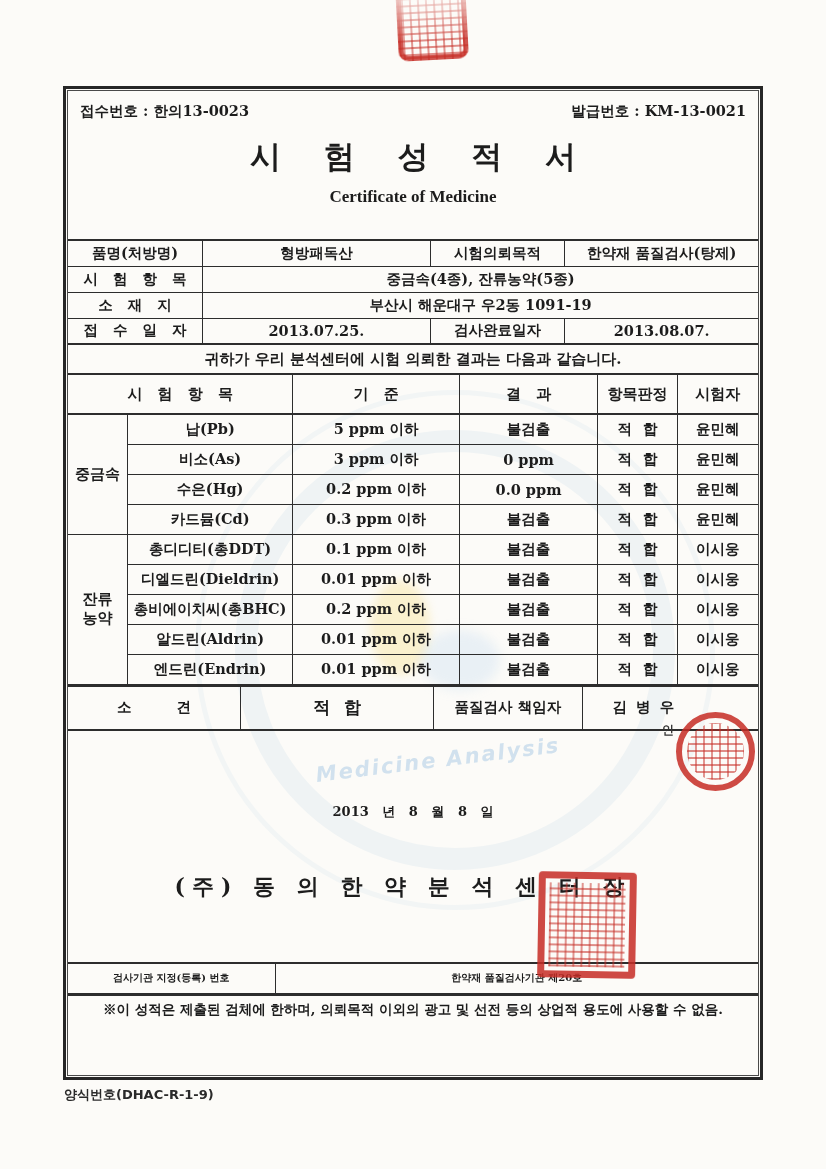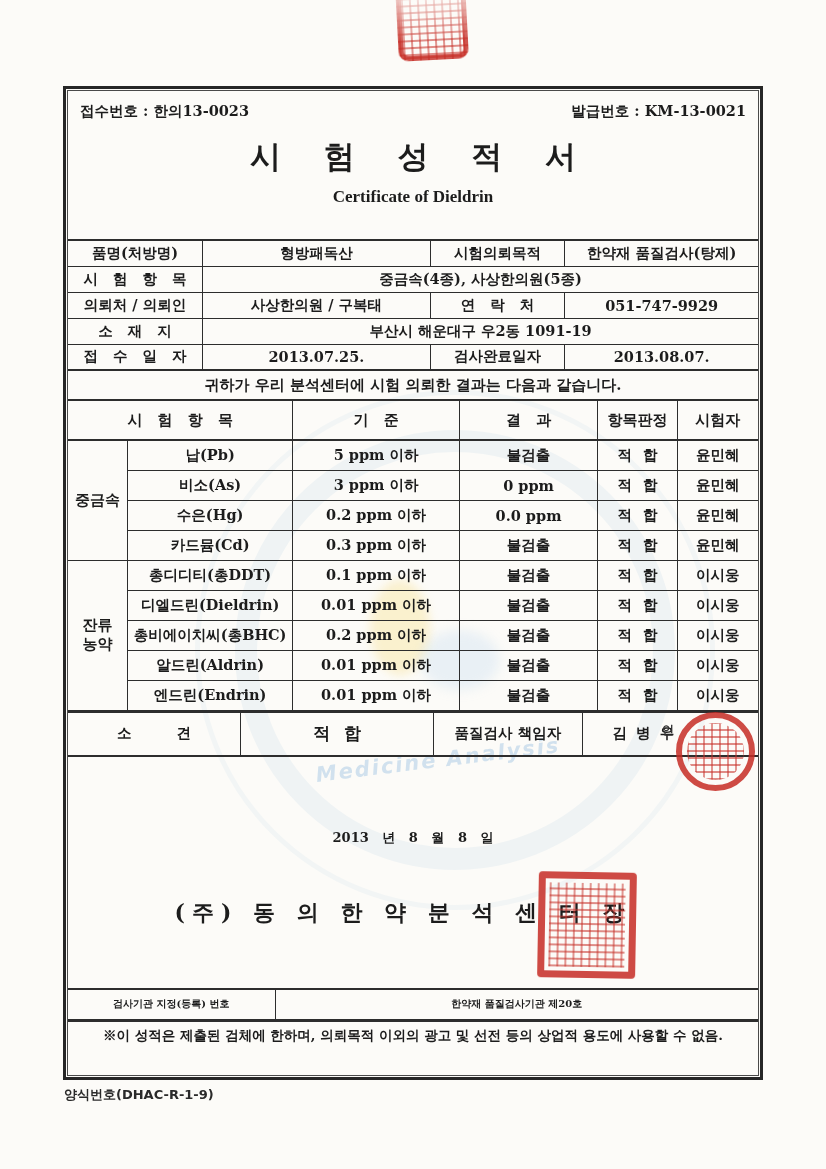--- a/index.html
+++ b/index.html
@@ -122,45 +122,39 @@
             <span>접수번호 :</span>
             <span>한의13-0023</span>
           </div>
           <div>
             <span>발급번호 :</span>
             <span>KM-13-0021</span>
           </div>
         </div>
 
         <div class="doc-title">시 험 성 적 서</div>
-        <div class="doc-subtitle">Certificate of Dieldrin</div>
+        <div class="doc-subtitle">Certificate of Medicine</div>
 
         <table class="info-table">
           <colgroup>
               <col style="width:19.5%">
               <col style="width:33%">
               <col style="width:19.5%">
               <col style="width:28%">
             </colgroup>
           <tbody>
               <tr>
             <td>품명(처방명)</td>
             <td>형방패독산</td>
             <td>시험의뢰목적</td>
             <td>한약재 품질검사(탕제)</td>
           </tr>
           <tr>
             <td class="ws">시 험 항 목</td>
-            <td colspan="3">중금속(4종), 사상한의원(5종)</td>
-          </tr>
-          <tr>
-            <td>의뢰처 / 의뢰인</td>
-            <td>사상한의원 / 구복태</td>
-            <td class="ws">연 락 처</td>
-            <td>051-747-9929</td>
+            <td colspan="3">중금속(4종), 잔류농약(5종)</td>
           </tr>
           <tr>
             <td class="ws">소 재 지</td>
             <td colspan="3">부산시 해운대구 우2동 1091-19</td>
           </tr>
           <tr>
             <td class="ws">접 수 일 자</td>
             <td>2013.07.25.</td>
             <td>검사완료일자</td>
             <td>2013.08.07.</td>

